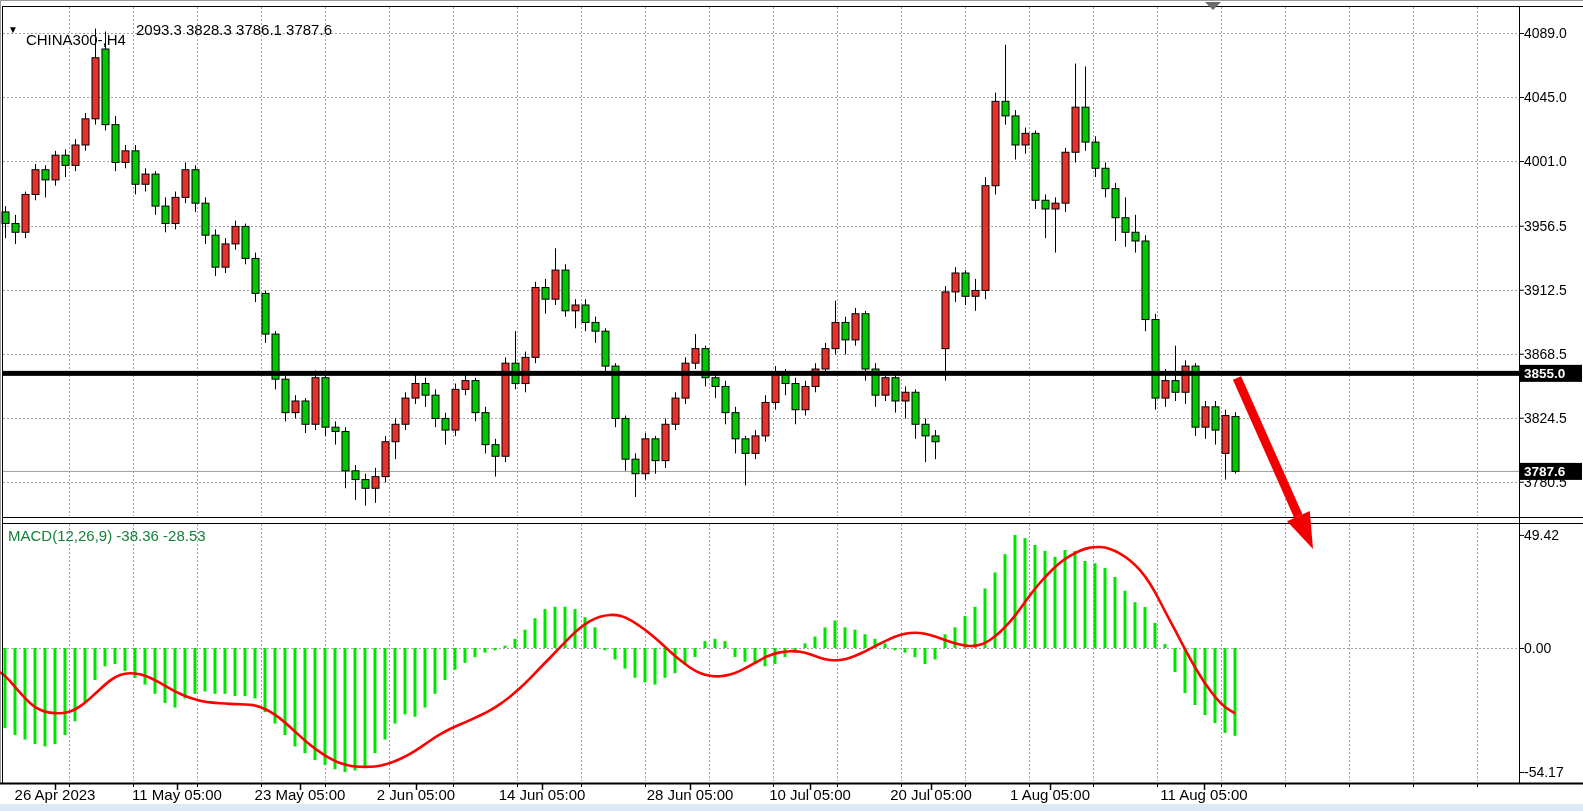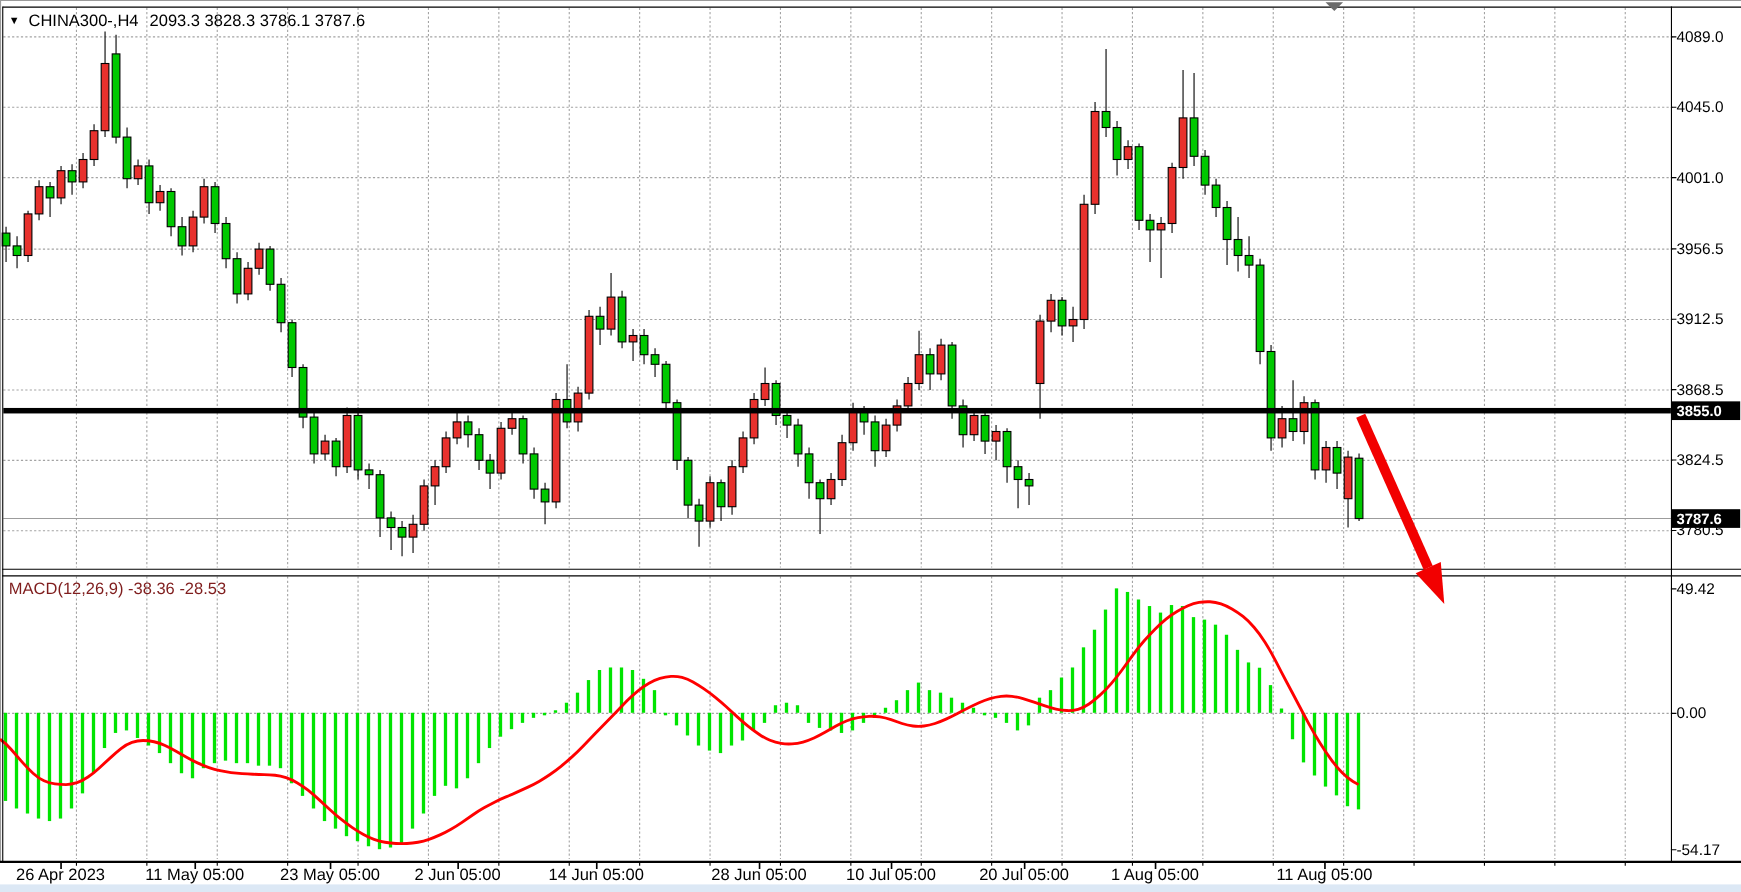--- a/index.html
+++ b/index.html
@@ -2,22 +2,22 @@
 <html><head>
 <meta charset="utf-8">
 <style>
   html,body{margin:0;padding:0;background:#fff;}
   #app{position:relative;width:1583px;height:811px;background:#ffffff;
        font-family:"Liberation Sans",sans-serif;overflow:hidden;}
   #chart{position:absolute;left:0;top:0;}
   .title-bar{position:absolute;left:8px;top:11px;font-size:15px;color:#000;
              display:flex;align-items:center;white-space:pre;}
   .tri{font-size:10px;margin-right:8px;}
-  .sym{margin-right:10px;}
-  .macd-label{position:absolute;left:8px;top:527px;font-size:15px;color:#7f1d1d;}
+  .sym{margin-right:10px;margin-top:20px;}
+  .macd-label{position:absolute;left:8px;top:527px;font-size:15px;color:#15803d;}
   text{font-family:"Liberation Sans",sans-serif;}
   .ax{font-size:14px;fill:#000;}
   .badge-t{font-size:13.5px;fill:#fff;font-weight:bold;}
   .dt{font-size:15px;fill:#000;}
 </style>
 </head>
 <body>
 
 <div id="app">
   <svg id="chart" width="1583" height="811">

